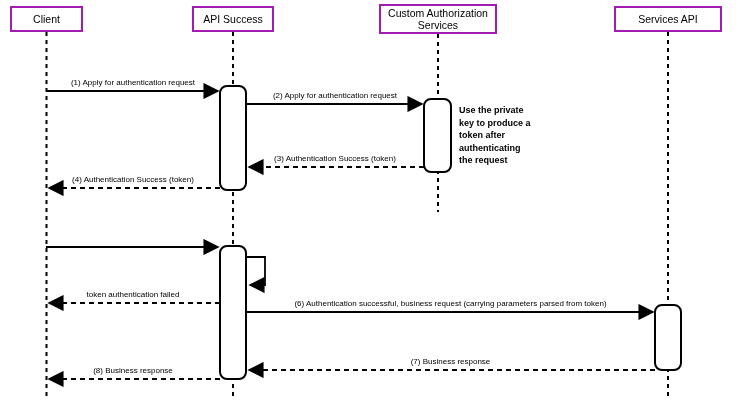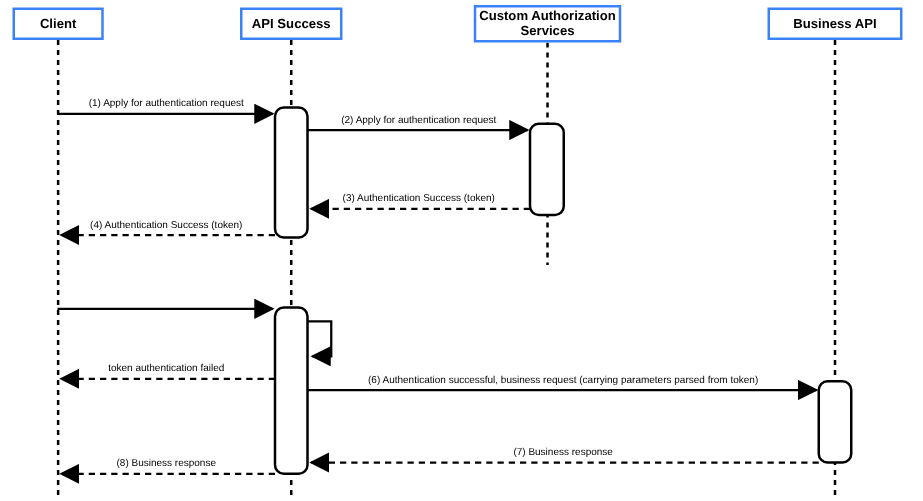--- a/index.html
+++ b/index.html
@@ -7,25 +7,25 @@
     position:relative;
     width:738px;height:401px;
     background:#ffffff;
     font-family:"Liberation Sans","DejaVu Sans",sans-serif;
     overflow:hidden;
   }
   .canvas svg{position:absolute;left:0;top:0;}
   .pbox{
     position:absolute;
     box-sizing:border-box;
-    border:2px solid #3b82f6;
+    border:2px solid #a21caf;
     background:#ffffff;
     display:flex;align-items:center;justify-content:center;
     text-align:center;
-    font-size:10.5px;font-weight:bold;color:#000000;
+    font-size:10.5px;font-weight:normal;color:#000000;
     line-height:12px;
     padding:1px 0;
   }
   .msg-label{
     position:absolute;
     text-align:center;
     font-size:8px;font-weight:normal;color:#000000;
     line-height:10px;
     white-space:nowrap;
   }
@@ -81,26 +81,31 @@
   <div class="pbox" style="left:10px;top:6px;width:73px;height:26px;">
     <span>Client</span>
   </div>
   <div class="pbox" style="left:192px;top:6px;width:82px;height:26px;">
     <span>API Success</span>
   </div>
   <div class="pbox" style="left:379px;top:4px;width:118px;height:30px;">
     <span>Custom Authorization Services</span>
   </div>
   <div class="pbox" style="left:614px;top:6px;width:108px;height:26px;">
-    <span>Business API</span>
+    <span>Services API</span>
   </div>
 
   <div class="msg-label" style="left:46px;width:174px;top:78px;">(1) Apply for authentication request</div>
   <div class="msg-label" style="left:246px;width:178px;top:91px;">(2) Apply for authentication request</div>
   <div class="msg-label" style="left:246px;width:178px;top:154px;">(3) Authentication Success (token)</div>
   <div class="msg-label" style="left:46px;width:174px;top:175px;">(4) Authentication Success (token)</div>
   <div class="msg-label" style="left:46px;width:174px;top:290px;">token authentication failed</div>
   <div class="msg-label" style="left:246px;width:409px;top:299px;text-align:center;">(6) Authentication successful, business request (carrying parameters parsed from token)</div>
   <div class="msg-label" style="left:246px;width:409px;top:357px;">(7) Business response</div>
   <div class="msg-label" style="left:46px;width:174px;top:366px;">(8) Business response</div>
 
+  <div class="note-label" style="left:459px;top:104px;width:92px;">Use the private
+key to produce a
+token after
+authenticating
+the request</div>
 
 </div>
 
 </body></html>

